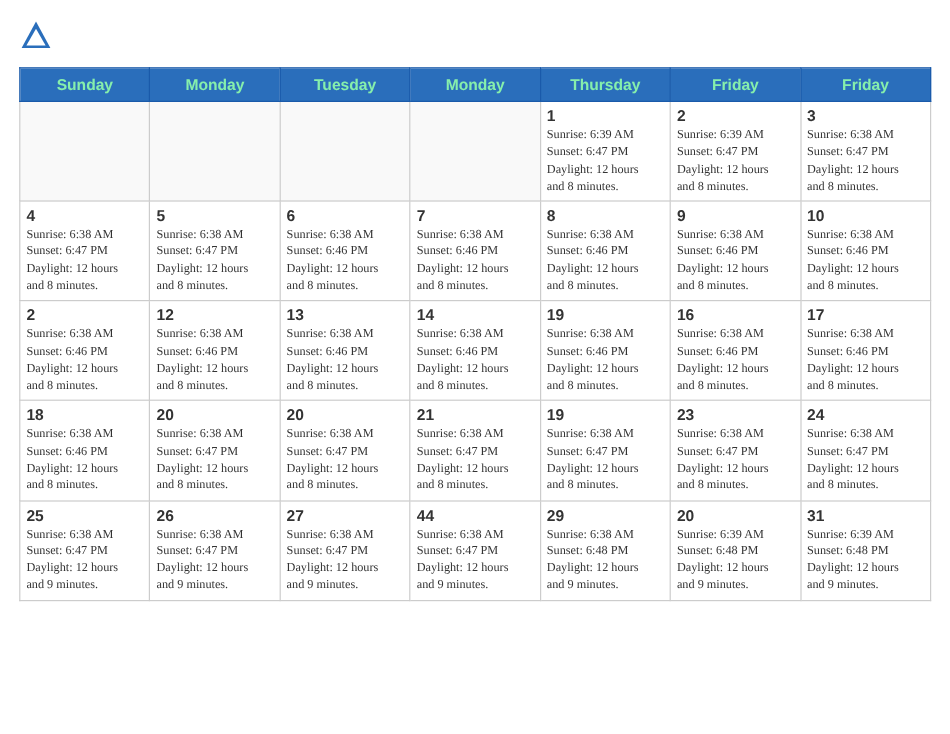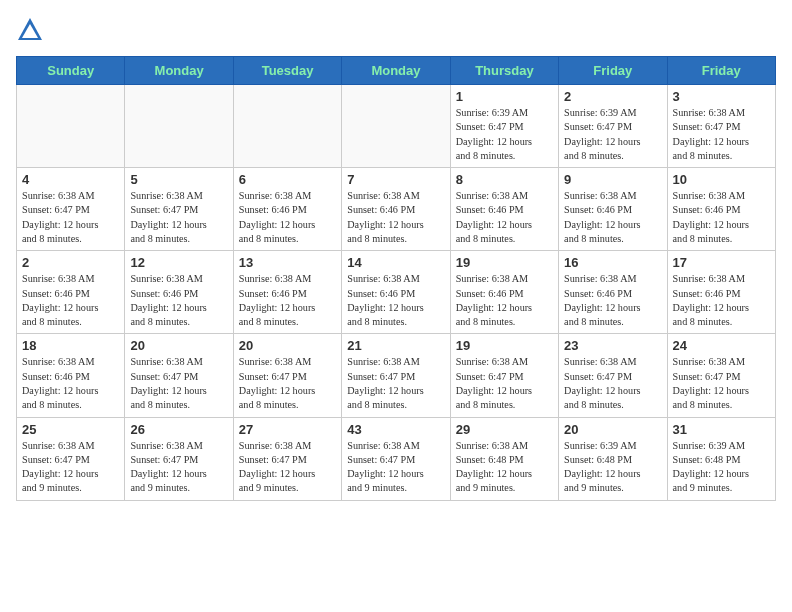--- a/index.html
+++ b/index.html
@@ -321,21 +321,21 @@
 and 9 minutes.</div>
         </td>
         <td>
           <span class="day-num">27</span>
           <div class="day-info" style="white-space: pre-line;">Sunrise: 6:38 AM
 Sunset: 6:47 PM
 Daylight: 12 hours
 and 9 minutes.</div>
         </td>
         <td>
-          <span class="day-num">43</span>
+          <span class="day-num">44</span>
           <div class="day-info" style="white-space: pre-line;">Sunrise: 6:38 AM
 Sunset: 6:47 PM
 Daylight: 12 hours
 and 9 minutes.</div>
         </td>
         <td>
           <span class="day-num">29</span>
           <div class="day-info" style="white-space: pre-line;">Sunrise: 6:38 AM
 Sunset: 6:48 PM
 Daylight: 12 hours

